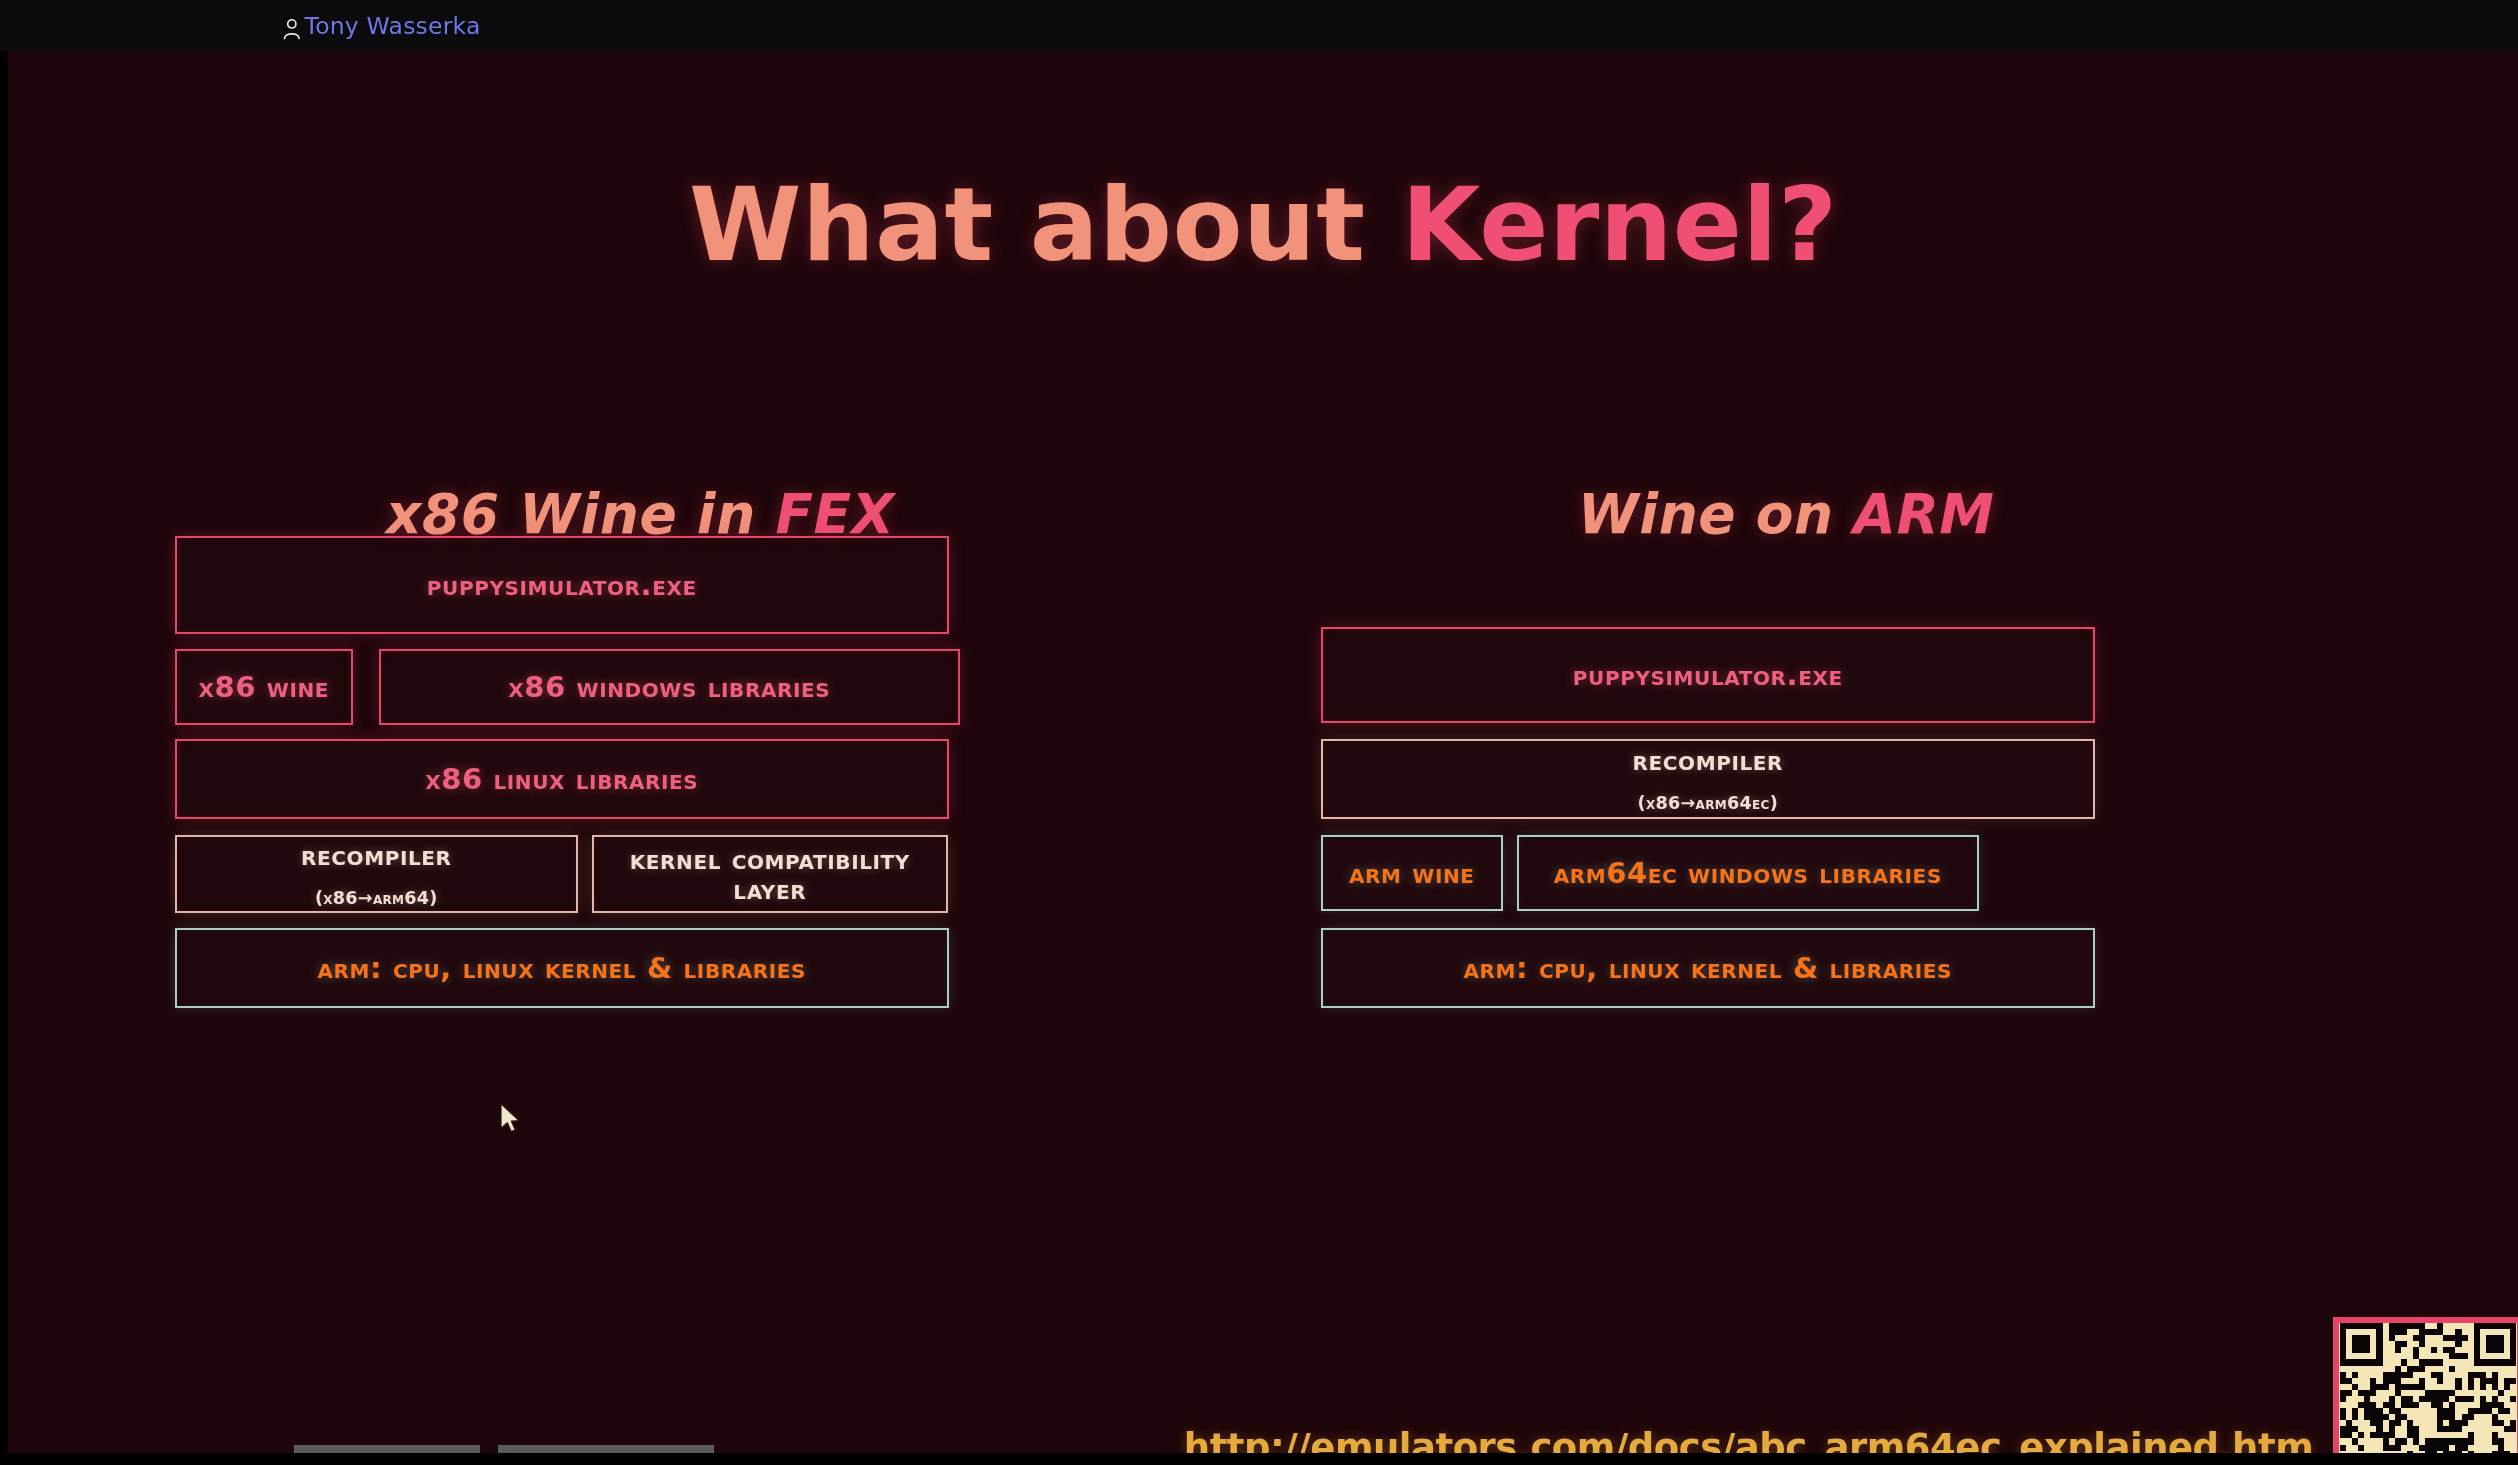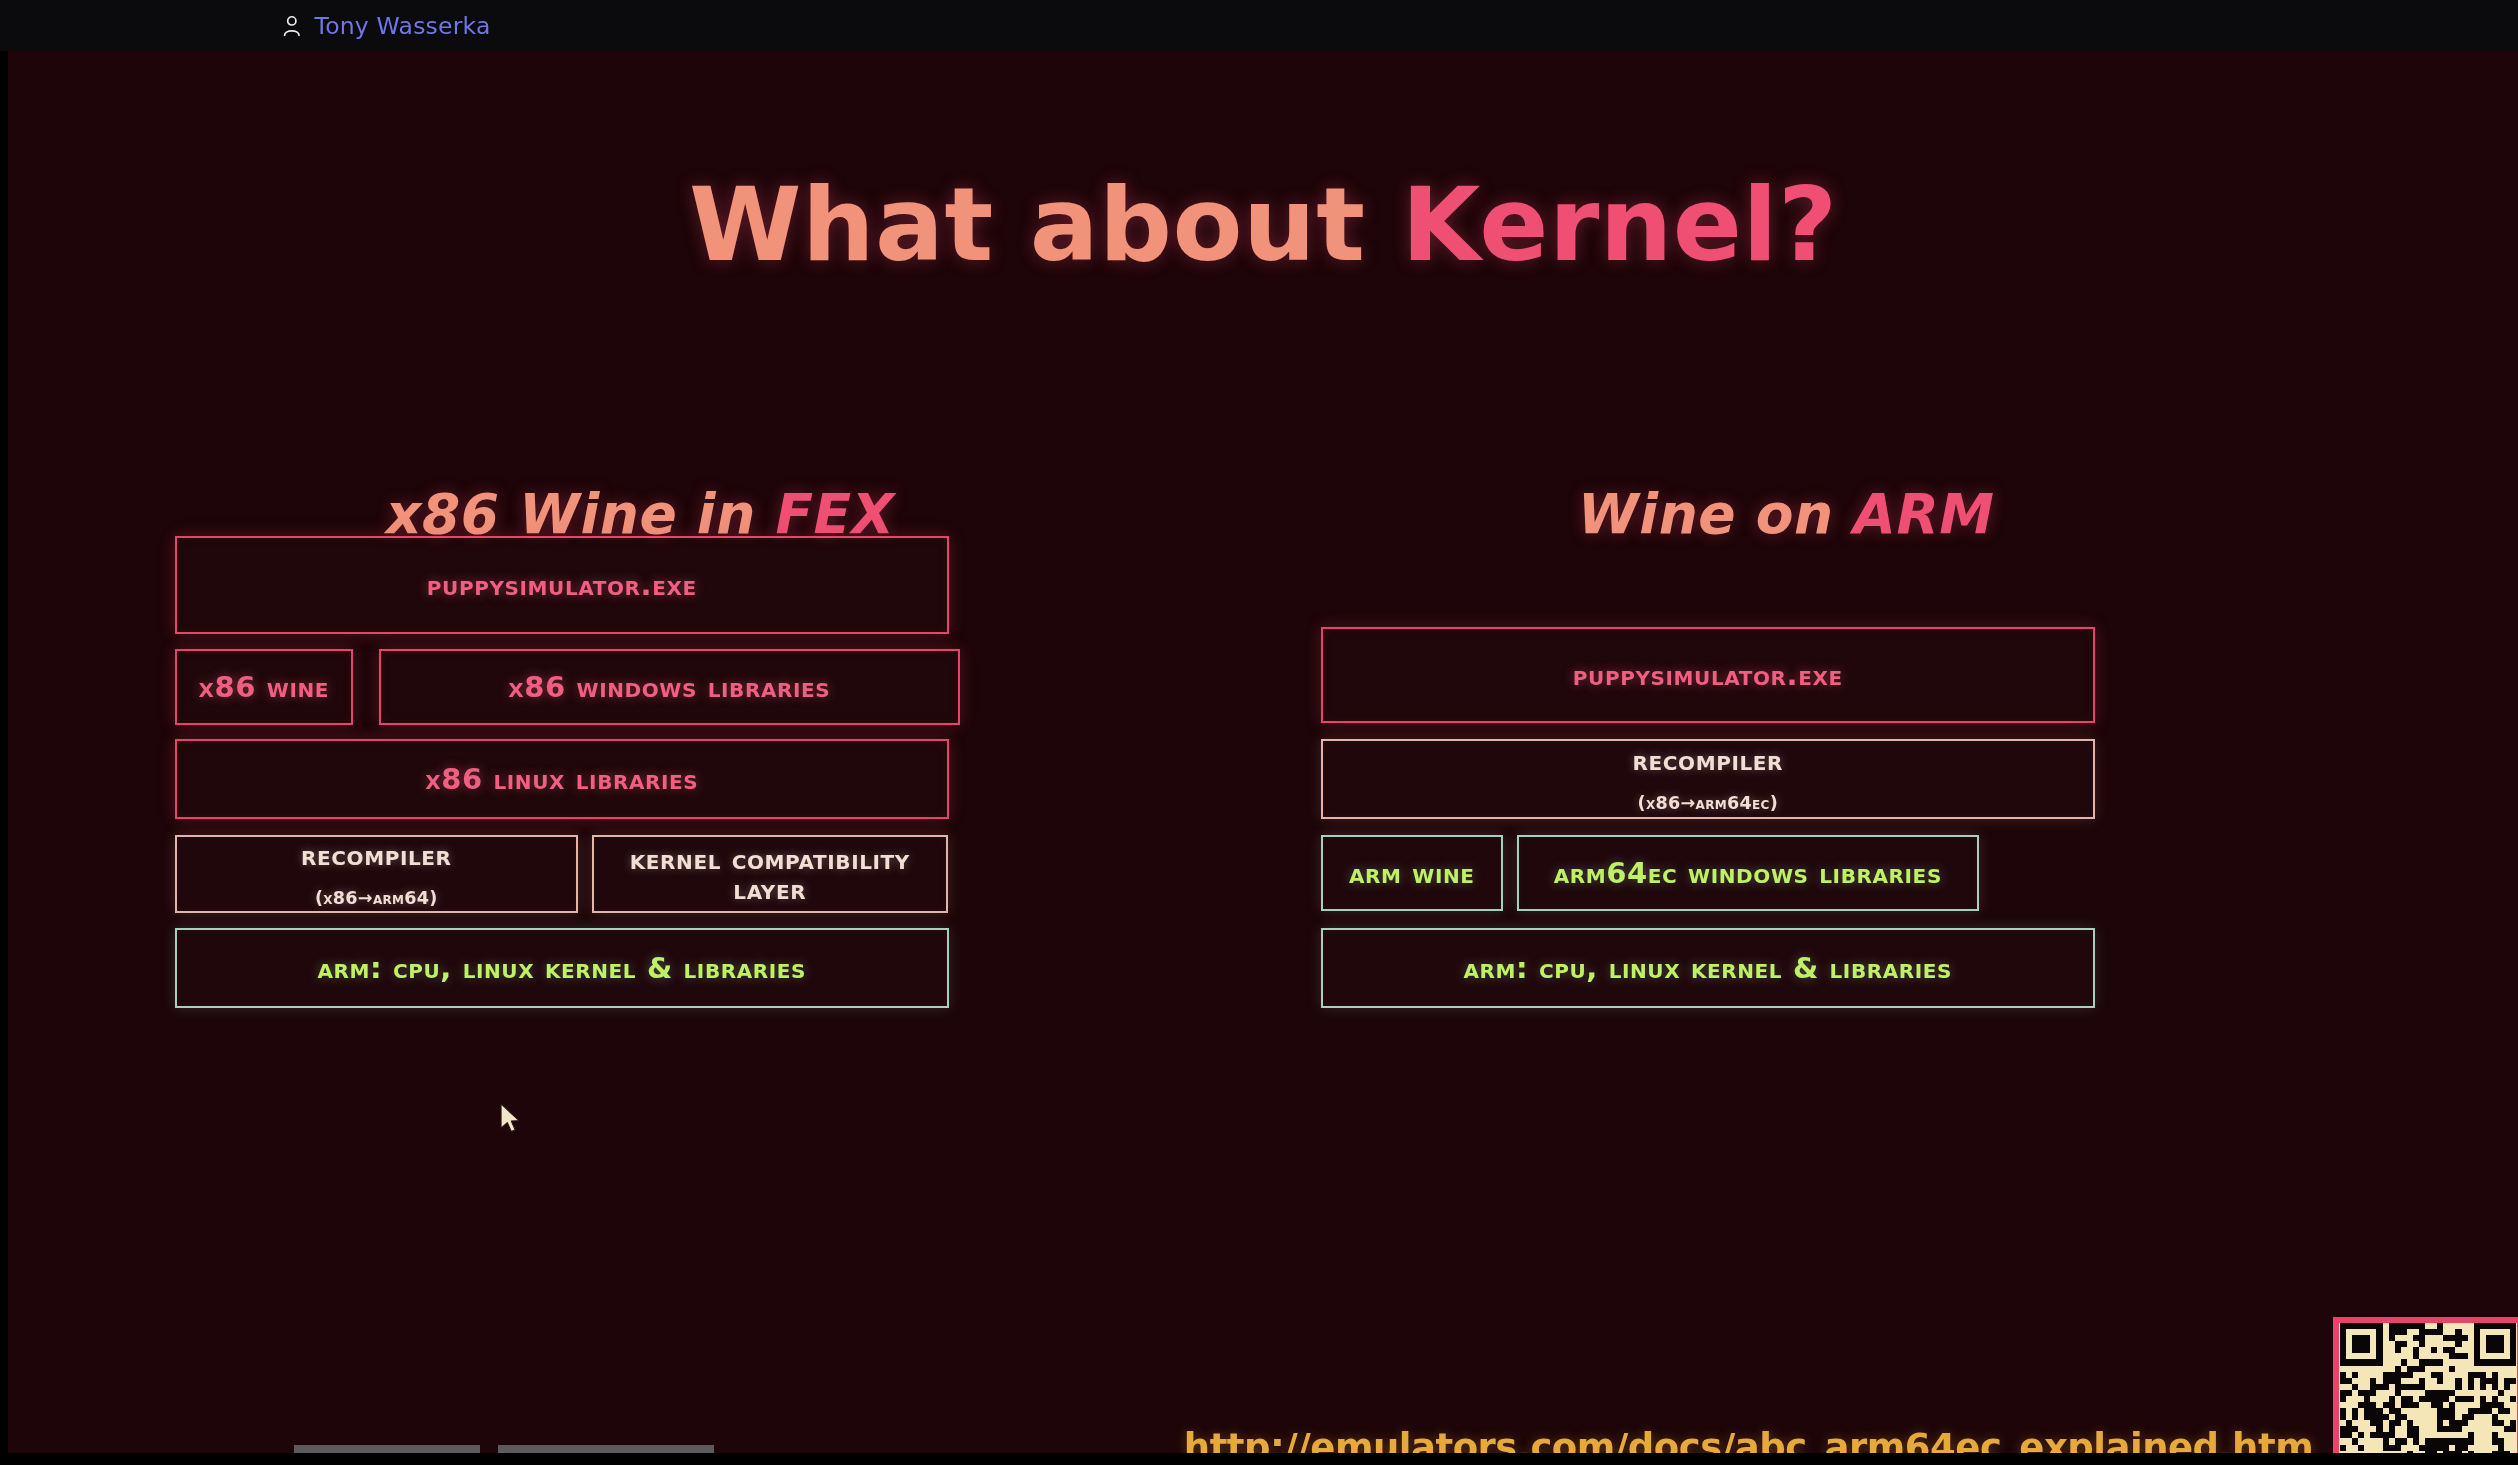--- a/index.html
+++ b/index.html
@@ -16,22 +16,22 @@
   #topbar {
     position: absolute;
     left: 0; top: 0;
     width: 2519px; height: 51px;
     background: #0b0a0c;
     display: flex;
     align-items: center;
   }
   #presenter {
     display: flex;
-    align-items: center;
-    gap: 13px;
+    align-items: flex-end;
+    gap: 3px;
     margin-left: 282px;
   }
   #presenter .person-icon { width: 19.6px; height: 21.6px; display:block; }
   #presenter .name {
     color: #6f77e8;
     font-size: 23.5px;
     font-family: "DejaVu Sans", sans-serif;
     letter-spacing: 0.2px;
   }
 
@@ -117,21 +117,21 @@
   }
 
   
   .box.pink  { border-color: #e8446a; box-shadow: 0 0 15.7px rgba(232,68,106,.25), inset 0 0 11.8px rgba(232,68,106,.05); }
   .box.pink  .lbl { color: #ef5f80; text-shadow: 0 0 11.8px rgba(239,95,128,.45); }
 
   .box.cream { border-color: #e5b4a8; box-shadow: 0 0 13.7px rgba(229,180,168,.18), inset 0 0 9.8px rgba(229,180,168,.04); }
   .box.cream .lbl, .box.cream .sub { color: #f3ded3; text-shadow: 0 0 9.8px rgba(243,222,211,.35); }
 
   .box.green { border-color: #a9cfc0; box-shadow: 0 0 13.7px rgba(169,207,192,.18), inset 0 0 9.8px rgba(169,207,192,.04); }
-  .box.green .lbl { color: #bef264; text-shadow: 0 0 11.8px rgba(182,231,195,.35); }
+  .box.green .lbl { color: #f97316; text-shadow: 0 0 11.8px rgba(182,231,195,.35); }
 
   
   #tagline {
     position: absolute;
     left: 0; top: 1108px;
     width: 2511px;
     text-align: center;
     font-size: 74px;
     white-space: nowrap;
   }

